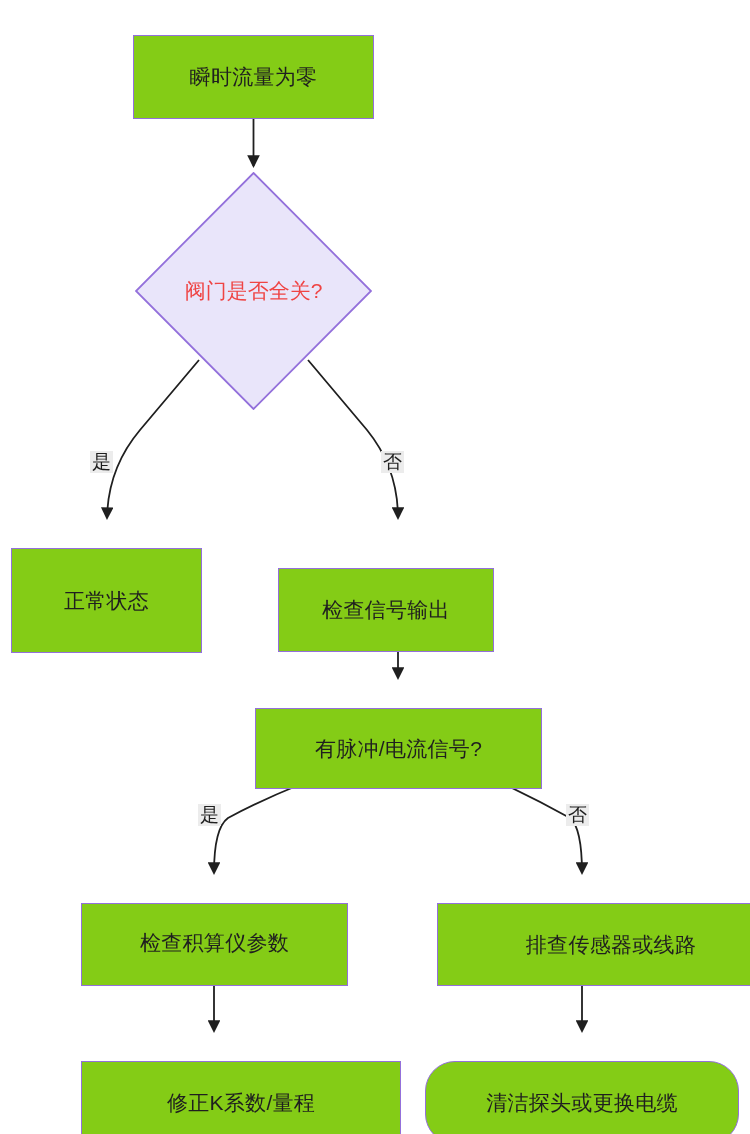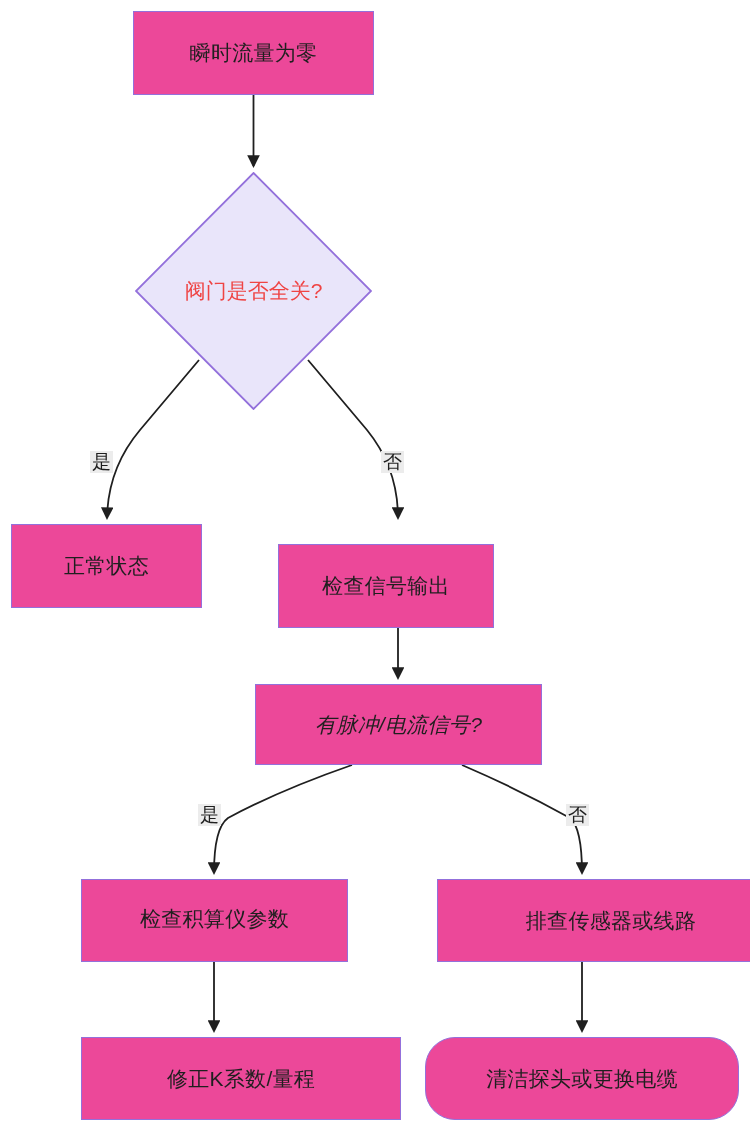--- a/index.html
+++ b/index.html
@@ -21,28 +21,29 @@
     top: 0;
     width: 750px;
     height: 1134px;
   }
   .node {
     position: absolute;
     box-sizing: border-box;
     display: flex;
     align-items: center;
     justify-content: center;
-    background: #ec4899;
+    background: #84cc16;
     border: 1.6px solid #9370db;
     color: #1f1f1f;
     font-size: 21px;
     line-height: 1.1;
     letter-spacing: 0.3px;
     white-space: nowrap;
     z-index: 2;
+    margin-top: 24px;
   }
   .node-diamond {
     position: absolute;
     z-index: 2;
   }
   .node-diamond .dia-shape {
     position: absolute;
     left: 0;
     top: 0;
     width: 100%;
@@ -105,29 +106,29 @@
     <span>瞬时流量为零</span>
   </div>
 
   <div class="node-diamond" style="left:135px; top:172px; width:237px; height:238px;">
     <svg class="dia-shape" viewBox="0 0 237 238" preserveAspectRatio="none">
       <polygon points="118.5,1 236,119 118.5,237 1,119" fill="#e9e5fa" stroke="#9370db" stroke-width="1.8"></polygon>
     </svg>
     <div class="dia-label">阀门是否全关?</div>
   </div>
 
-  <div class="node" style="left:11px; top:524px; width:191px; height:84px;">
+  <div class="node" style="left:11px; top:524px; width:191px; height:105px;">
     <span>正常状态</span>
   </div>
 
   <div class="node" style="left:278px; top:544px; width:216px; height:84px;">
     <span>检查信号输出</span>
   </div>
 
-  <div class="node" style="left:255px; top:684px; width:287px; height:81px;font-style:italic;">
+  <div class="node" style="left:255px; top:684px; width:287px; height:81px;">
     <span>有脉冲/电流信号?</span>
   </div>
 
   <div class="node" style="left:81px; top:879px; width:267px; height:83px;font-family:Liberation Mono, monospace;">
     <span>检查积算仪参数</span>
   </div>
 
   <div class="node" style="left:437px; top:879px; width:348px; height:83px;">
     <span>排查传感器或线路</span>
   </div>

